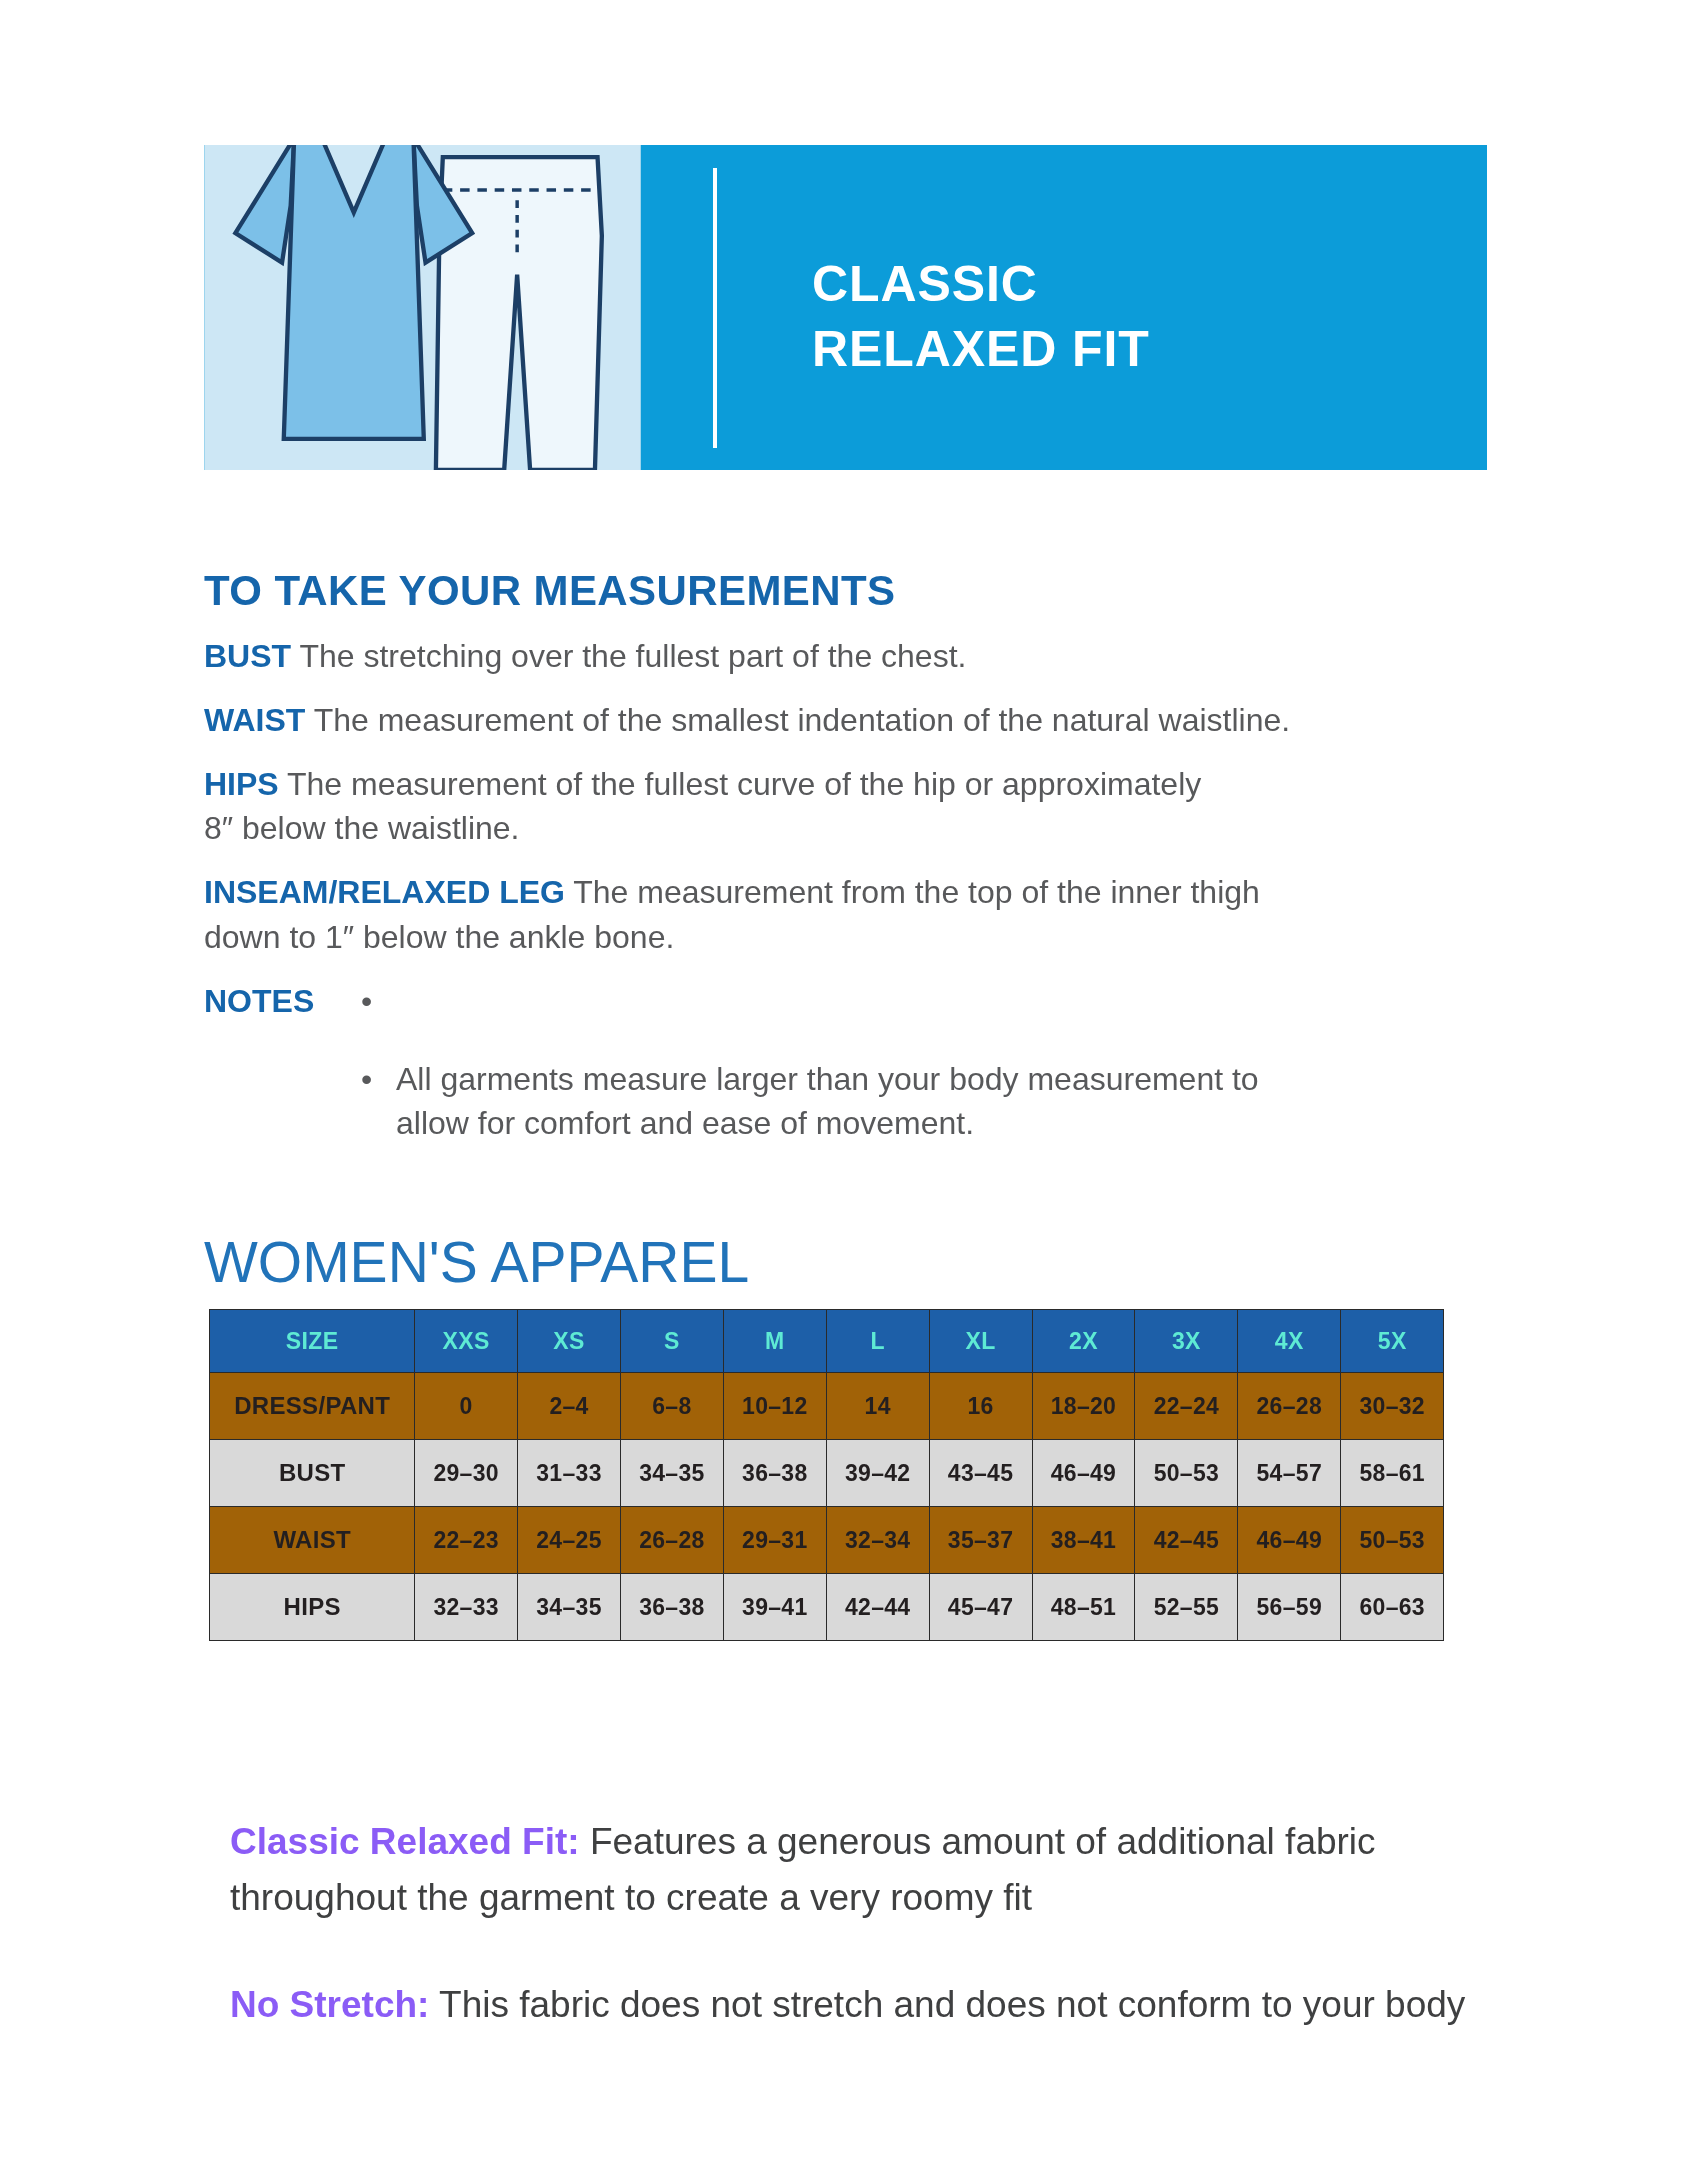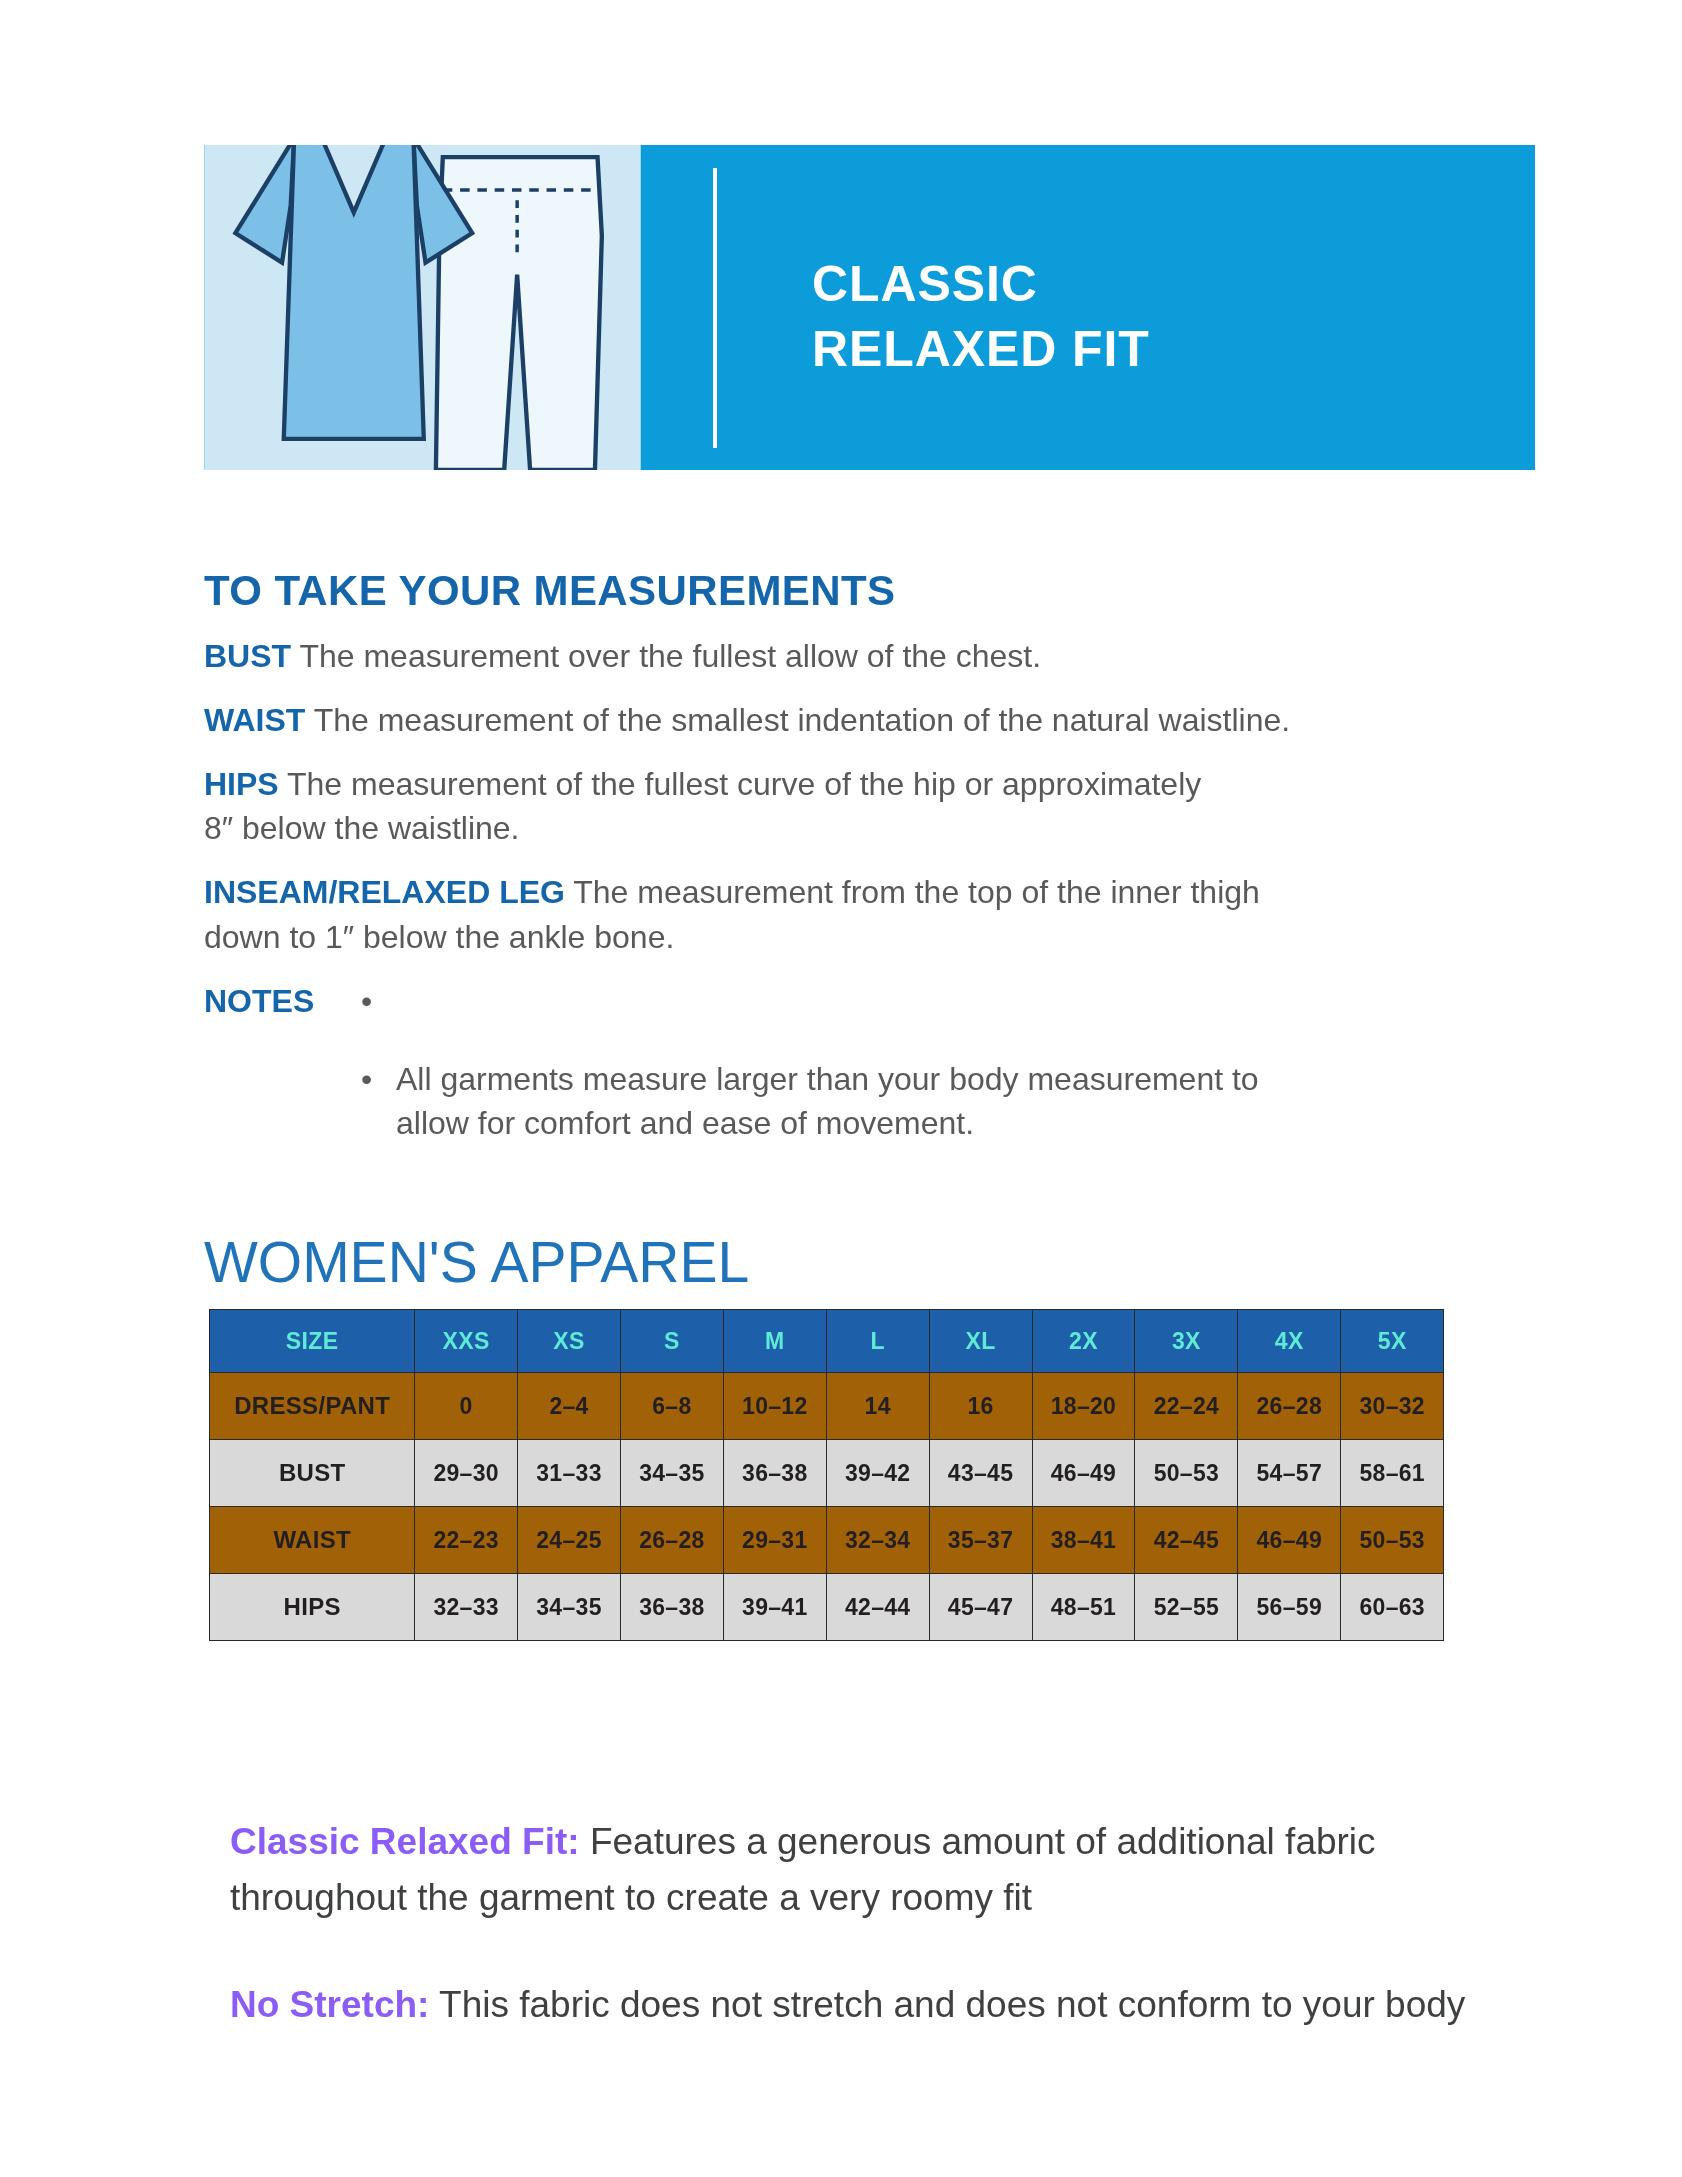--- a/index.html
+++ b/index.html
@@ -13,21 +13,20 @@
   }
 
   
   .banner {
     position:relative;
     margin:145px 0 0 204px;
     width:1283px;
     height:325px;
     background:#0c9cd9;
     overflow:hidden;
-    padding-left:48px;
   }
   .banner-illus { position:absolute; left:0; top:0; display:block; }
   .banner-divider {
     position:absolute; left:509px; top:22.5px;
     width:4.3px; height:280px; background:#ffffff;
   }
   .banner-title {
     position:absolute; left:608px; top:107px;
     color:#ffffff; font-size:50px; font-weight:bold;
     line-height:1.3; letter-spacing:0.9px;
@@ -121,21 +120,21 @@
       <div>RELAXED FIT</div>
     </div>
   </div>
 
   <div class="content">
 
     <div class="measure-heading">TO TAKE YOUR MEASUREMENTS</div>
 
     <p class="measure-item">
       <span class="term">BUST</span>
-      <span class="mtext">The measurement over the fullest allow of the chest.</span>
+      <span class="mtext">The stretching over the fullest part of the chest.</span>
     </p>
     <p class="measure-item">
       <span class="term">WAIST</span>
       <span class="mtext">The measurement of the smallest indentation of the natural waistline.</span>
     </p>
     <p class="measure-item">
       <span class="term">HIPS</span>
       <span class="mtext">The measurement of the fullest curve of the hip or approximately
 8″ below the waistline.</span>
     </p>

